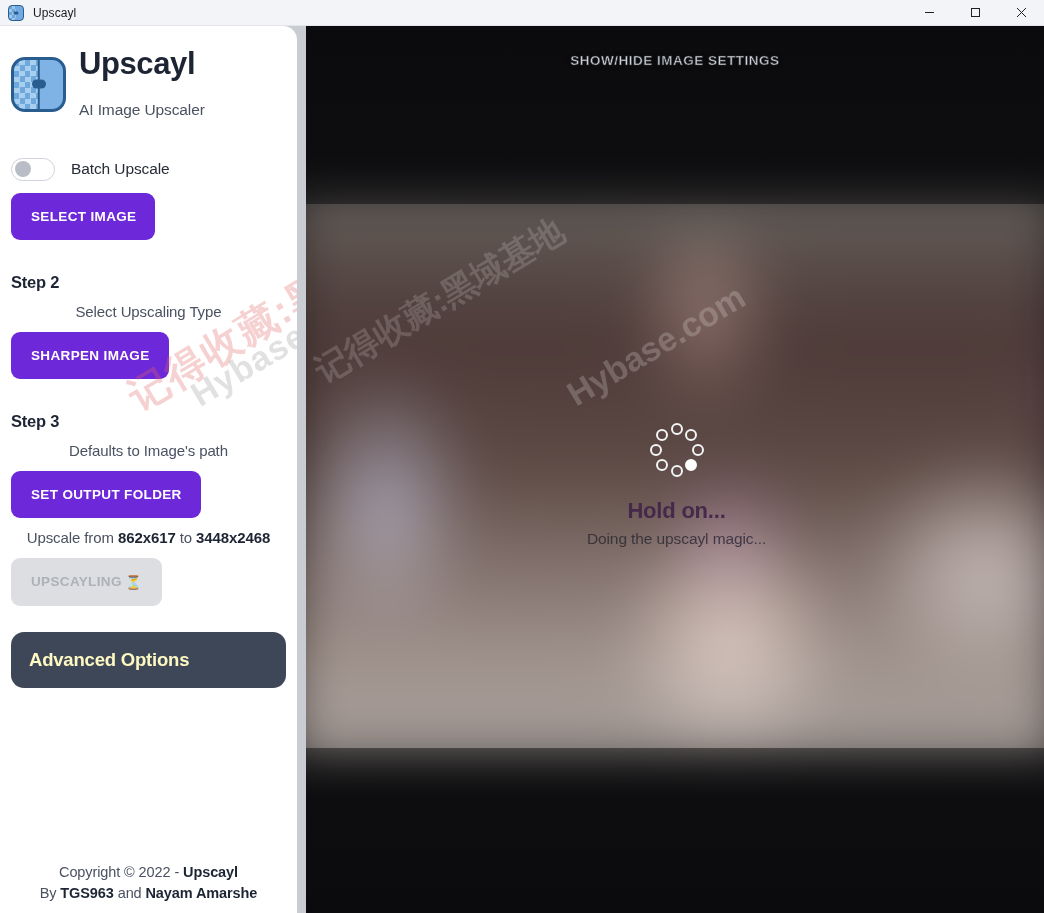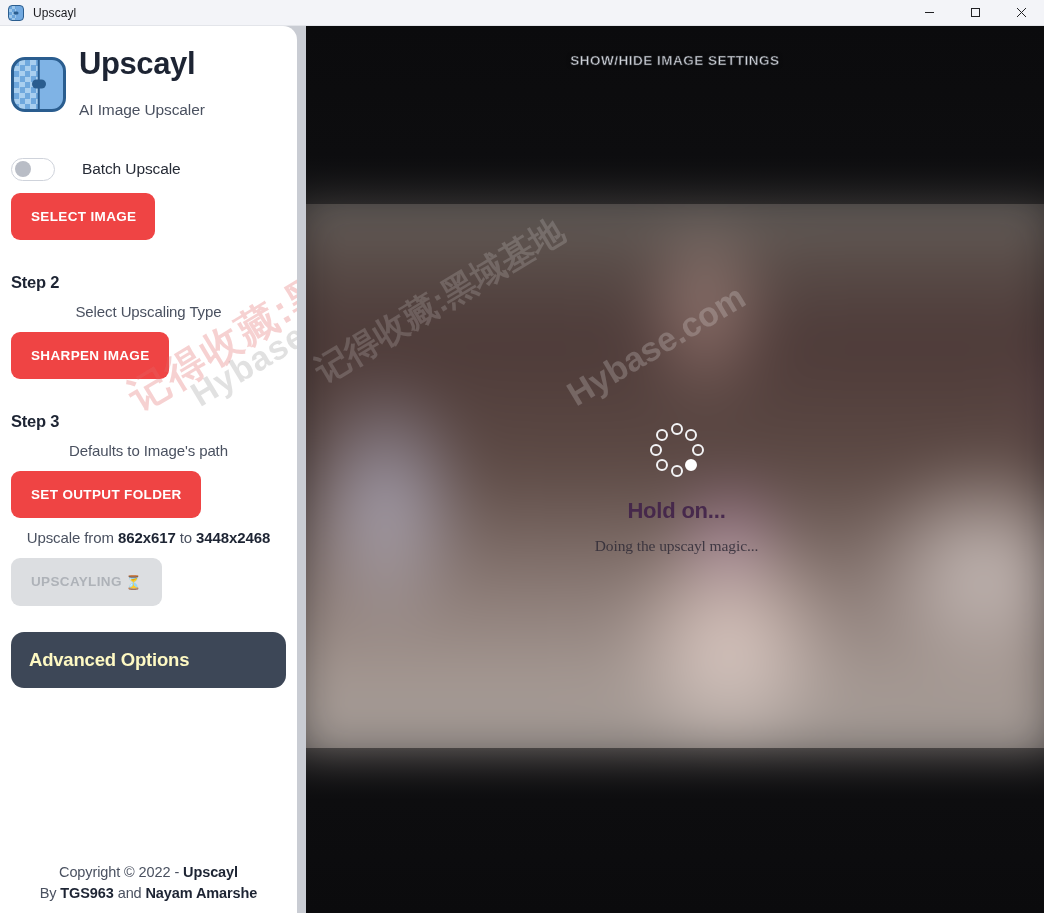--- a/index.html
+++ b/index.html
@@ -81,21 +81,21 @@
   }
   #brand-text { padding-bottom: 2px; }
   #brand-title {
     font-size: 31px; font-weight: 700; color: #1d2433;
     letter-spacing: -0.4px; line-height: 1.05;
   }
   #brand-sub {
     font-size: 15.5px; color: #4a5160; margin-top: 20px; letter-spacing: -0.1px;
   }
 
-  #batch-row { display: flex; align-items: center; gap: 27px; margin-top: 37px; }
+  #batch-row { display: flex; align-items: center; gap: 16px; margin-top: 37px; }
   #batch-toggle {
     width: 44px; height: 23px; border-radius: 12px;
     background: #ffffff; border: 1.5px solid #cfd3db;
     position: relative; flex: 0 0 auto;
   }
   #batch-toggle .knob {
     position: absolute; top: 2.5px; left: 3px;
     width: 16px; height: 16px; border-radius: 50%;
     background: #b9bdc6;
   }
@@ -106,21 +106,21 @@
     margin-top: 33px; letter-spacing: -0.2px;
   }
   .step-note {
     font-size: 15px; color: #4a5160; margin-top: 11px; letter-spacing: -0.1px; text-align: center;
   }
   .step-note b { font-weight: 700; color: #1d2433; }
 
   .pbtn {
     display: inline-flex; align-items: center; justify-content: center;
     margin-top: 12px;
-    background: #ef4444;
+    background: #6d28d9;
     color: #ffffff;
     font-size: 13.5px; font-weight: 700; letter-spacing: 0.35px;
     border: none; border-radius: 9px;
     padding: 16px 19px 16px 20px;
     cursor: pointer;
   }
   .pbtn.disabled {
     background: #dcdee1; color: #aeb2b8; cursor: default;
   }
   .pbtn .hourglass { margin-left: 4px; font-weight: 400; }
@@ -238,24 +238,23 @@
     border: 2px solid #f3f4f6; box-sizing: border-box;
     left: 22px; top: 22px;
   }
   #spinner i.filled { background: #ffffff; border-color: #ffffff; }
   #hold-on {
     margin-top: 20px;
     font-size: 22px; font-weight: 700; letter-spacing: -0.2px;
     color: rgba(66,36,74,0.92);
   }
   #magic-text {
-    margin-top: 13px;
+    margin-top: 6px;
     font-size: 15.5px; letter-spacing: -0.1px;
     color: rgba(44,40,52,0.82);
-    font-family: Liberation Serif, serif;
   }
 
   
   #wm-viewer {
     position: absolute; left: -8px; top: 252px;
     font-size: 34px; font-weight: 800;
     color: rgba(255,255,255,0.16);
     transform: rotate(-31deg);
     white-space: nowrap; pointer-events: none; user-select: none;
   }

